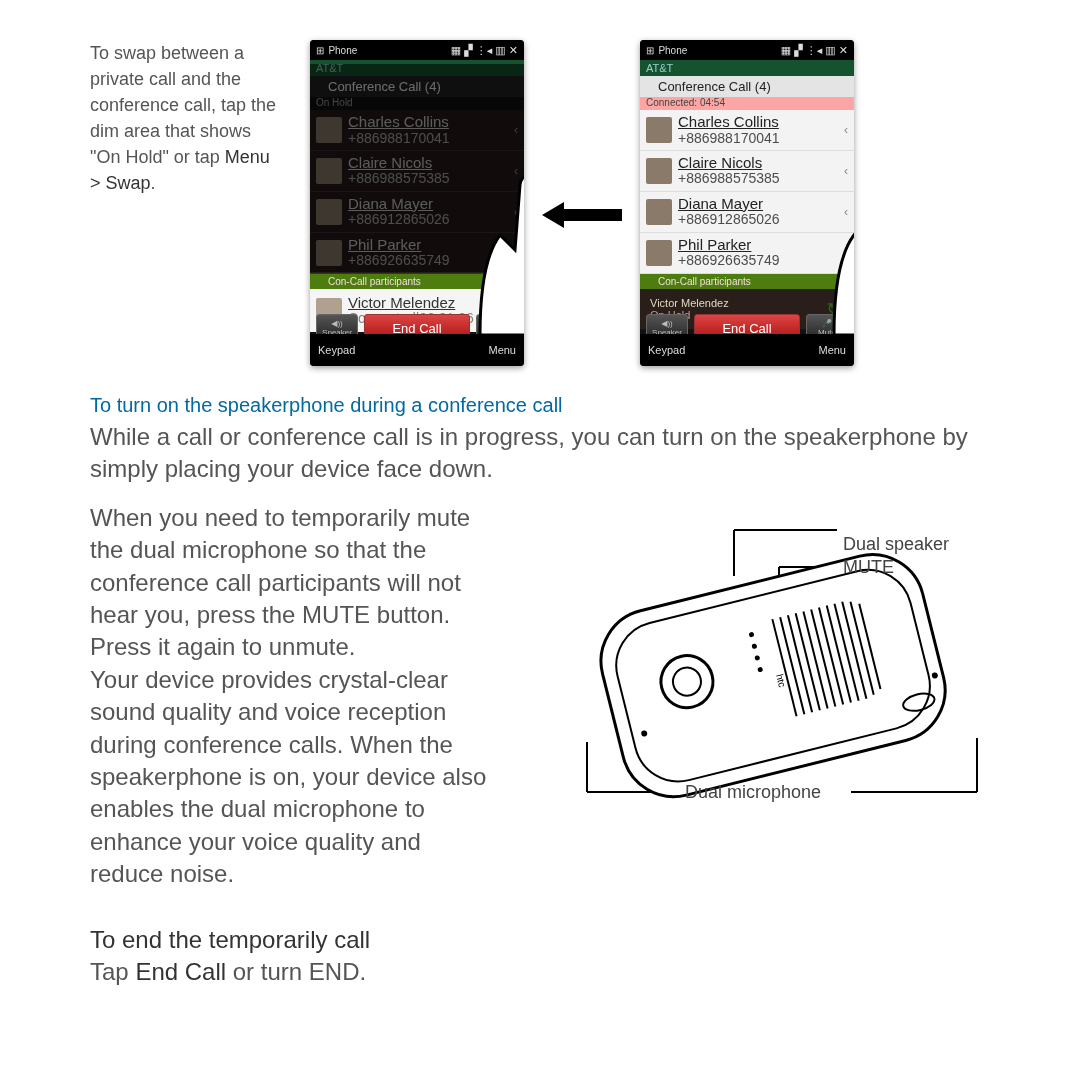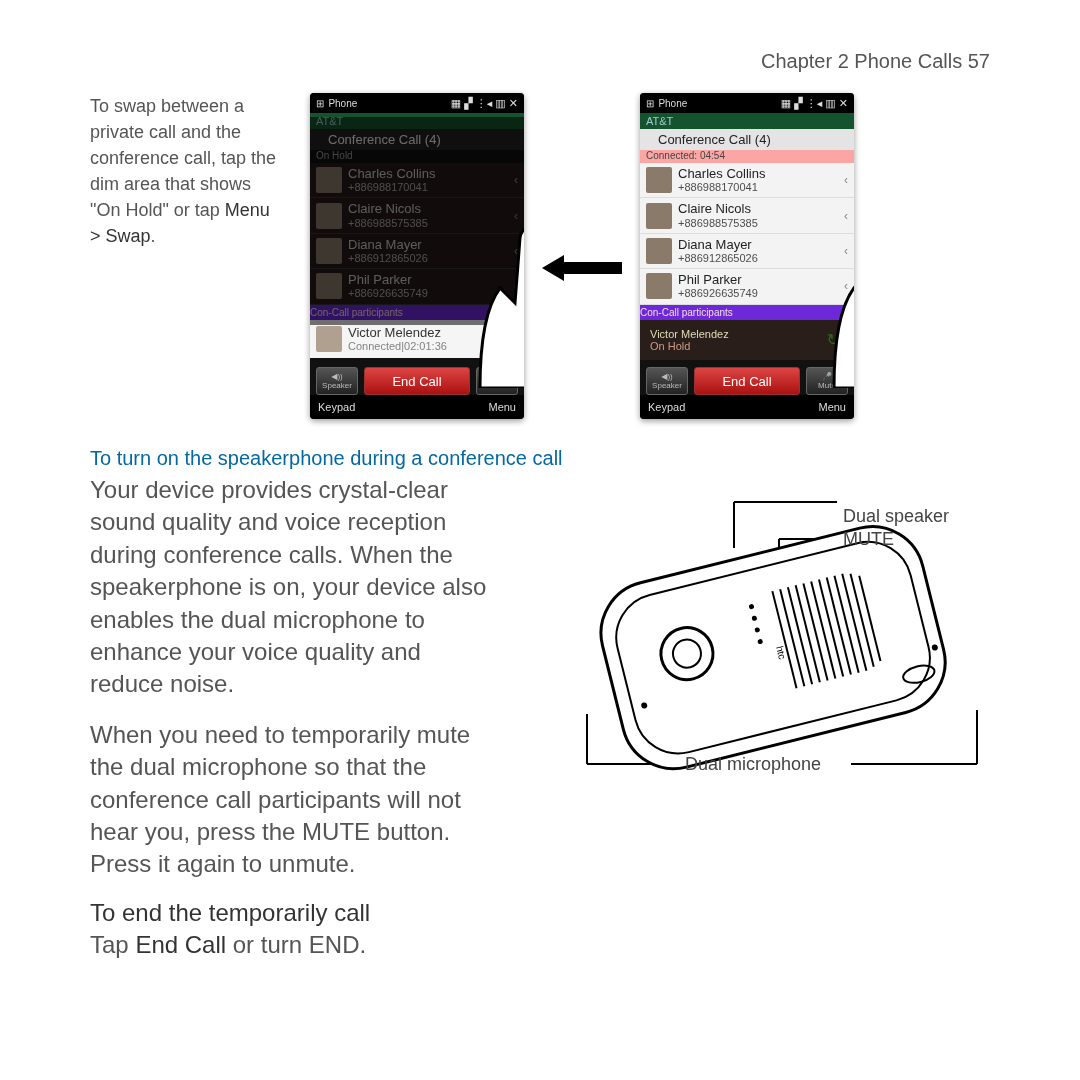--- a/index.html
+++ b/index.html
@@ -78,45 +78,45 @@
     display:flex; align-items:center; gap:6px; padding:4px 6px;
     background:#261c1a; border-bottom:1px solid #333;
     position:relative;
   }
   .participant.light { background:#f3f3f3; color:#222; border-bottom:1px solid #ddd;}
   .avatar {
     width:26px; height:26px; border-radius:2px; background:#8a7a6a;
     flex:0 0 auto;
   }
   .pinfo { flex:1; line-height:1.1;}
-  .pname { font-size:13px;}
-  .pnum { font-size:11px; opacity:0.8;}
+  .pname { font-size:15px;text-decoration:underline;}
+  .pnum { font-size:14px; opacity:0.8;}
   .chev { font-size:12px; color:#888;}
-  .section-bar { background:#6d28d9; color:#f4dede; font-size:10px; padding:2px 0;}
+  .section-bar { background:#4d7c0f; color:#f4dede; font-size:10px; padding:2px 18px;}
   .active-call {
     display:flex; align-items:center; gap:6px; padding:6px; background:#f5f5f5; color:#333;
     position:relative;
   }
   .active-call .avatar { background:#b0a090; }
   .swap-icon { font-size:16px; color:#2a6b12; position:absolute; right:10px; }
   .hold-box { color:#e0b070; font-size:11px; padding:8px 10px; }
   .bottom-btns {
     position:absolute; bottom:24px; left:0; right:0; display:flex; padding:0 6px; gap:6px;
   }
   .sm-btn {
     flex:0 0 40px; height:26px; background:linear-gradient(#555,#222); border:1px solid #666;
     border-radius:3px; display:flex; flex-direction:column; align-items:center; justify-content:center;
     font-size:8px; color:#bbb;
   }
   .end-btn {
     flex:1; height:26px; background:linear-gradient(#d44,#a11); border:1px solid #933;
     border-radius:3px; color:#fff; font-size:13px; display:flex; align-items:center; justify-content:center;
   }
   .softkeys {
-    position:absolute; bottom:0; left:0; right:0; height:24px; background:#000; color:#ddd;
+    position:absolute; bottom:0; left:0; right:0; height:32px; background:#000; color:#ddd;
     display:flex; justify-content:space-between; align-items:center; padding:0 8px; font-size:11px;
   }
 
   .arrow-left {
     width: 80px;
     height: 2px;
     position: relative;
   }
   .arrow-left svg { width:80px; height:26px; display:block; }
 
@@ -172,21 +172,20 @@
   .sub-heading {
     font-size: 24px;
     color: #333;
     margin: 18px 0 2px 0;
   }
 </style>
 </head>
 <body>
 
 <div class="page">
-  <div class="header">Chapter 2  Phone Calls  57</div>
 
   <div class="top-row">
     <div class="swap-text">
       <span>To swap between a private call and the conference call, tap the dim area that shows "On Hold" or tap </span><span style="color:#333">Menu &gt; Swap</span><span>.</span>
     </div>
 
     <div class="phones-row">
 
       <div class="phone dim">
         <div class="status-bar">
@@ -337,25 +336,26 @@
           </div>
 
         <svg class="finger right" viewBox="0 0 120 180">
           <path d="M10,180 C10,140 15,100 30,80 L45,95 L50,30 C52,15 70,15 72,30 L72,70 C74,60 90,60 90,74 L90,84 C92,76 106,78 106,90 L106,130 C106,160 95,180 95,180 Z" fill="#fff" stroke="#000" stroke-width="3"></path>
         </svg>
       </div>
     </div>
   </div>
 
   <div class="section-heading">To turn on the speakerphone during a conference call</div>
+  <p class="body-text">While a call or conference call is in progress, you can turn on the speakerphone by simply placing your device face down.</p>
 
   <div class="columns">
     <div class="col-left">
+      <p style="margin:0">When you need to temporarily mute the dual microphone so that the conference call participants will not hear you, press the MUTE button. Press it again to unmute.</p>
       <p style="margin:0 0 18px 0">Your device provides crystal-clear sound quality and voice reception during conference calls. When the speakerphone is on, your device also enables the dual microphone to enhance your voice quality and reduce noise.</p>
-      <p style="margin:0">When you need to temporarily mute the dual microphone so that the conference call participants will not hear you, press the MUTE button. Press it again to unmute.</p>
     </div>
     <div class="col-right">
       <div class="device-diagram">
         <svg viewBox="0 0 440 340">
 
           <line x1="187" y1="28" x2="187" y2="74" stroke="#000" stroke-width="2"></line>
           <line x1="187" y1="28" x2="290" y2="28" stroke="#000" stroke-width="2"></line>
           <line x1="232" y1="65" x2="232" y2="96" stroke="#000" stroke-width="2"></line>
           <line x1="232" y1="65" x2="290" y2="65" stroke="#000" stroke-width="2"></line>
           <line x1="40" y1="290" x2="40" y2="240" stroke="#000" stroke-width="2"></line>

